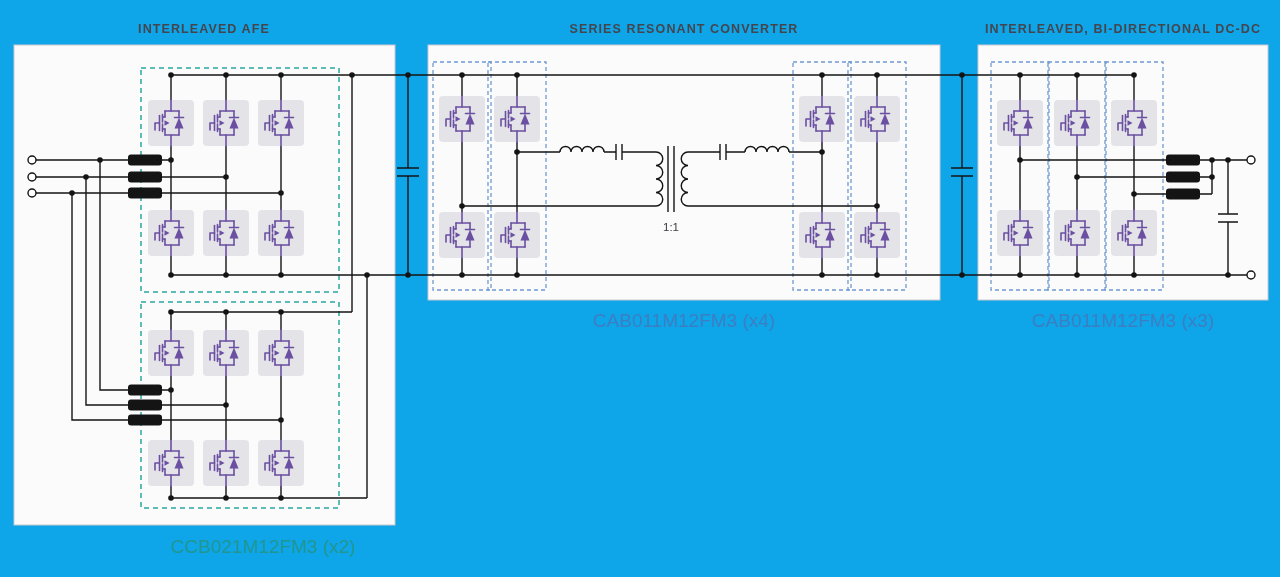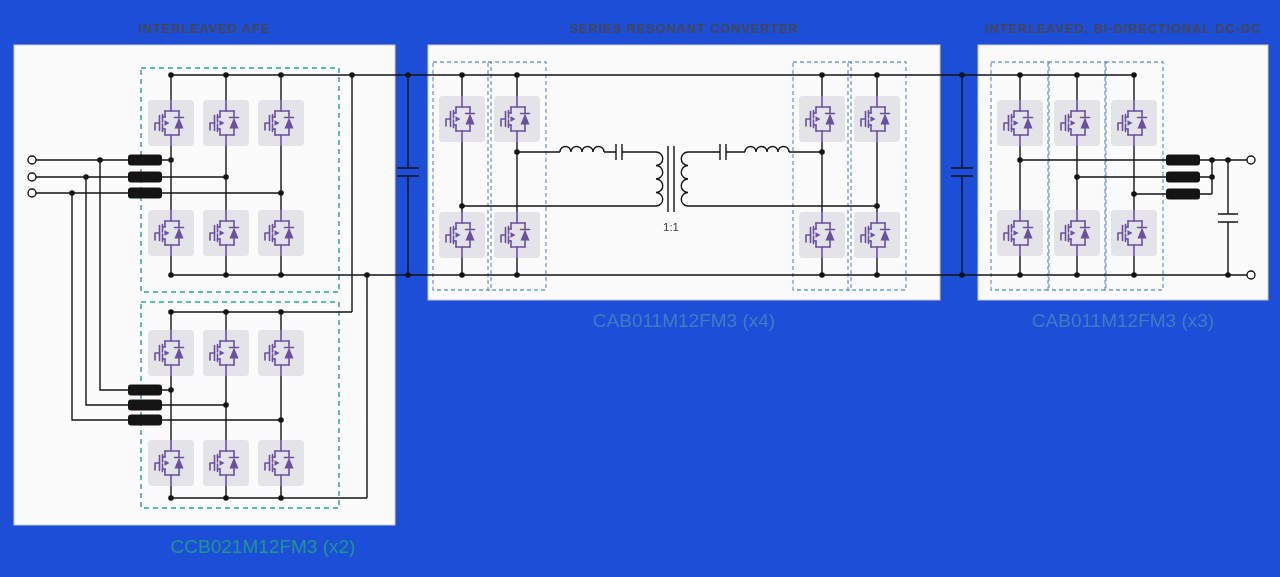--- a/index.html
+++ b/index.html
@@ -1,16 +1,16 @@
 <!DOCTYPE html>
 <html><head>
 <meta charset="utf-8">
 <style>
   html,body{margin:0;padding:0;background:#ffffff;}
-  .canvas{position:relative;width:1280px;height:577px;background:#1d4ed8;
+  .canvas{position:relative;width:1280px;height:577px;background:#0ea5e9;
           font-family:"Liberation Sans","DejaVu Sans",sans-serif;}
   svg{display:block;}
   .section-title{font-family:"Liberation Sans","DejaVu Sans",sans-serif;
                  font-size:12.5px;font-weight:700;letter-spacing:1.1px;fill:#45454e;}
   .part-label{font-family:"Liberation Sans","DejaVu Sans",sans-serif;font-size:19px;}
   .ratio-label{font-family:"Liberation Sans","DejaVu Sans",sans-serif;font-size:11.5px;fill:#3a3a40;}
   .wire{stroke:#141414;stroke-width:1.4;fill:none;}
   .dot{fill:#141414;}
   .graybox{fill:#fbfbfc;stroke:#c9c9ce;stroke-width:1;}
   .tealdash{fill:none;stroke:#2aa8a0;stroke-width:1.5;stroke-dasharray:5 4;}

